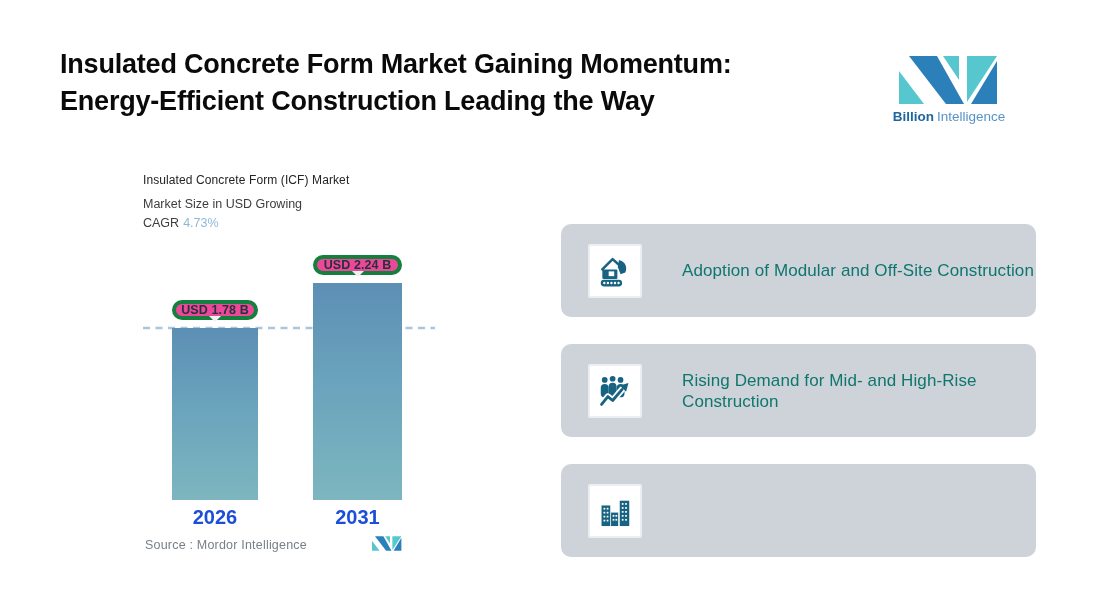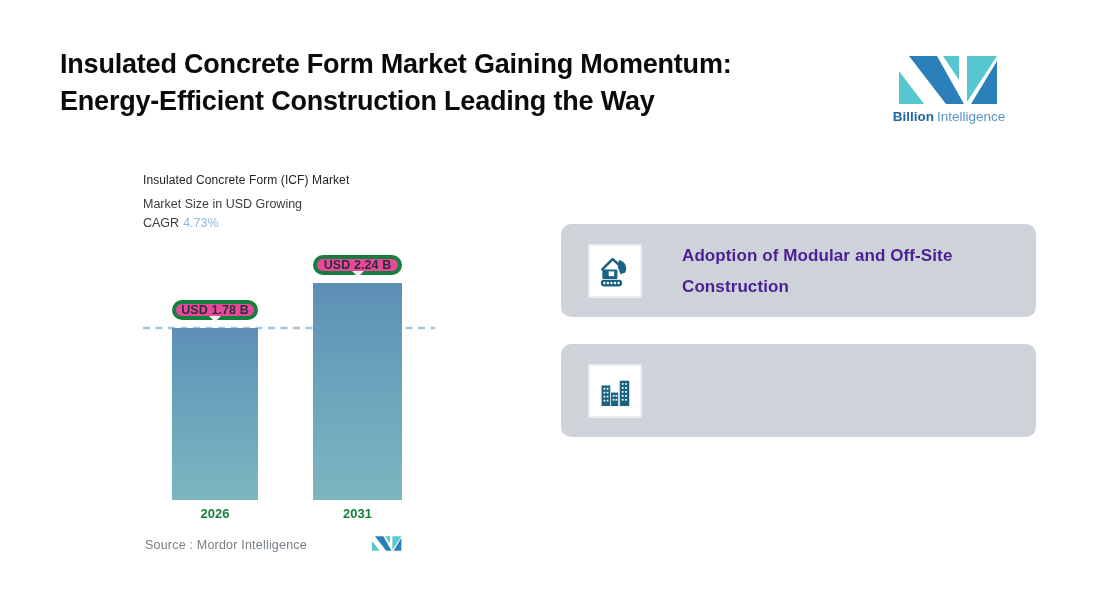--- a/index.html
+++ b/index.html
@@ -34,39 +34,39 @@
     display:flex;align-items:center;justify-content:center;
     font-size:12.5px;font-weight:700;color:#27313c;letter-spacing:0.1px;
   }
   .pill1{left:32px;width:86px;}
   .pill2{left:173px;width:89px;}
   .pill .pt{
     position:absolute;left:50%;bottom:-6px;transform:translateX(-50%);
     width:0;height:0;border-left:6px solid transparent;border-right:6px solid transparent;
     border-top:6px solid #eef0f2;
   }
-  .year-label{position:absolute;top:336px;text-align:center;font-size:13px;font-weight:600;color:#15803d;}
+  .year-label{position:absolute;top:336px;text-align:center;font-size:20px;font-weight:600;color:#1d4ed8;}
   .yr1{left:32px;width:86px;}
   .yr2{left:173px;width:89px;}
   .source-line{position:absolute;left:5px;top:368px;font-size:12.5px;color:#777f87;letter-spacing:0.2px;}
   .mini-logo{position:absolute;left:232px;top:366px;}
   
   .cards{position:absolute;left:561px;top:224px;width:475px;}
   .card{
     width:475px;height:93px;border-radius:10px;background:#cdd3d9;
     margin-bottom:27px;display:flex;align-items:center;box-sizing:border-box;
   }
   .icon-box{
     width:54px;height:54px;margin-left:27px;flex:0 0 54px;background:#ffffff;
     border:2px solid #eceff1;border-radius:2px;box-sizing:border-box;
     display:flex;align-items:center;justify-content:center;
   }
   .card-text{
     margin-left:40px;width:352px;
-    font-size:17px;font-weight:700;color:#4c1d95;line-height:31px;letter-spacing:0.1px;
+    font-size:17px;font-weight:400;color:#0f766e;line-height:21px;letter-spacing:0.1px;
   }
 </style>
 </head>
 <body>
 
 <div class="main-title">
   <div>Insulated Concrete Form Market Gaining Momentum:</div>
   <div>Energy-Efficient Construction Leading the Way</div>
 </div>
 
@@ -133,20 +133,36 @@
         <circle cx="10.5" cy="39.2" r="1.5" fill="#ffffff"></circle>
         <circle cx="15" cy="39.2" r="1.5" fill="#ffffff"></circle>
         <circle cx="19.5" cy="39.2" r="1.5" fill="#ffffff"></circle>
         <circle cx="24" cy="39.2" r="1.5" fill="#ffffff"></circle>
         <circle cx="28.5" cy="39.2" r="1.5" fill="#ffffff"></circle>
       </svg>
     </div>
     <div class="card-text">Adoption of Modular and Off-Site Construction</div>
   </div>
 
+  <div class="card">
+    <div class="icon-box">
+      <svg width="38" height="38" viewBox="0 0 48 48">
+        <circle cx="11" cy="10" r="3.6" fill="#176381"></circle>
+        <circle cx="21" cy="8.5" r="3.6" fill="#176381"></circle>
+        <circle cx="31" cy="10" r="3.6" fill="#176381"></circle>
+        <rect x="6" y="15" width="10" height="17" rx="5" fill="#176381"></rect>
+        <rect x="16" y="13.5" width="10" height="17" rx="5" fill="#176381"></rect>
+        <rect x="26" y="15" width="10" height="17" rx="5" fill="#176381"></rect>
+        <path d="M7 41 L15 31 L21 36 L33 22" fill="none" stroke="#ffffff" stroke-width="8" stroke-linejoin="round" stroke-linecap="round"></path>
+        <path d="M7 41 L15 31 L21 36 L33 22" fill="none" stroke="#176381" stroke-width="3.6" stroke-linejoin="round" stroke-linecap="round"></path>
+        <polygon points="30,17 41,14 38,25" fill="#176381"></polygon>
+      </svg>
+    </div>
+    <div class="card-text">Rising Demand for Mid- and High-Rise Construction</div>
+  </div>
 
   <div class="card">
     <div class="icon-box">
       <svg width="38" height="38" viewBox="0 0 48 48">
         <rect x="7" y="17" width="11" height="26" fill="#176381"></rect>
         <rect x="19" y="26" width="9" height="17" fill="#176381"></rect>
         <rect x="30" y="11" width="12" height="32" fill="#176381"></rect>
         <g fill="#ffffff">
           <rect x="9.5" y="20" width="2.2" height="2.2"></rect>
             <rect x="13.5" y="20" width="2.2" height="2.2"></rect>

